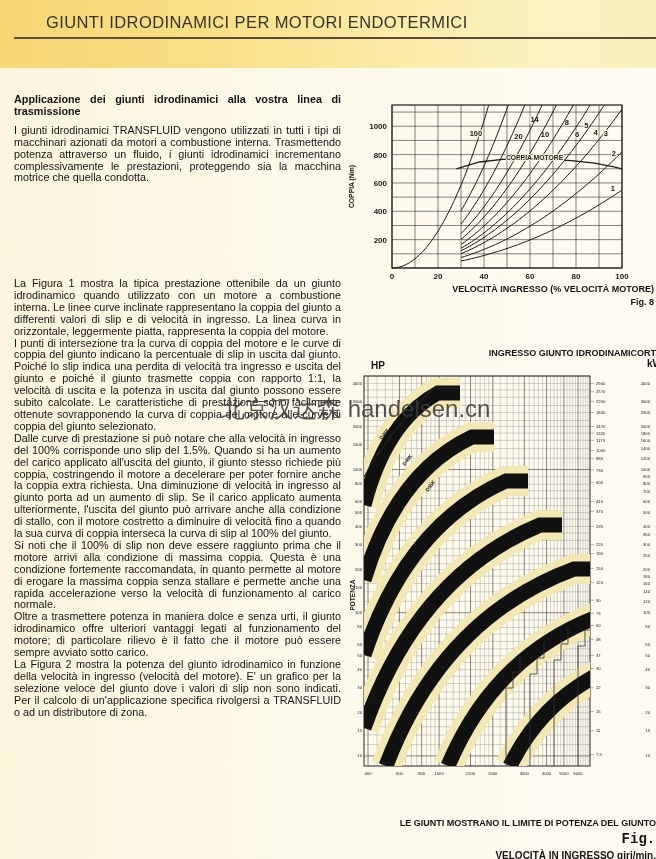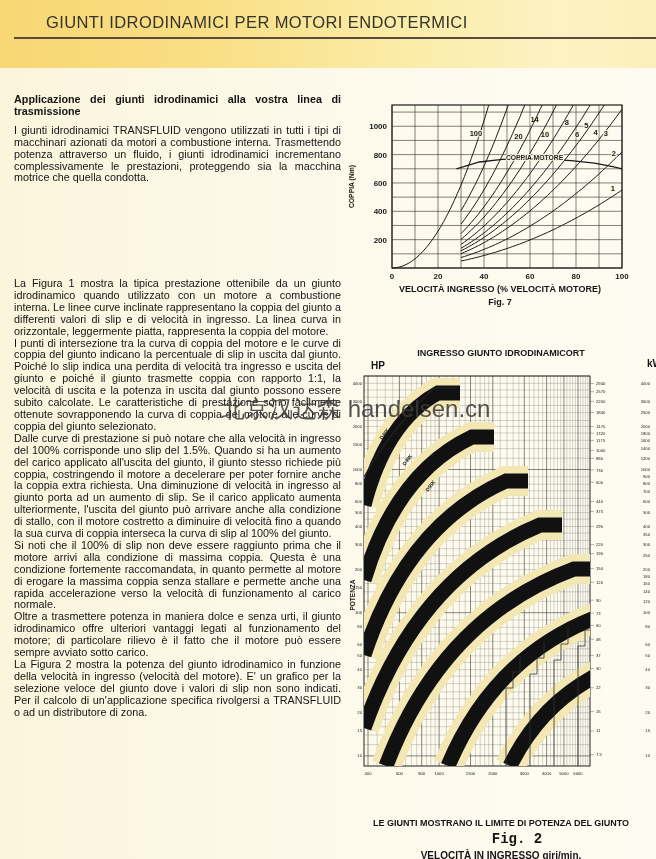--- a/index.html
+++ b/index.html
@@ -11,21 +11,21 @@
   .page-title{position:absolute;left:14px;top:13px;font-size:16.5px;letter-spacing:.4px;
         color:#33332c;font-weight:400;white-space:nowrap;margin-left:32px;}
   .title-underline{position:absolute;left:14px;top:37px;width:642px;height:1.5px;background:#5a4b3e;}
   .col{position:absolute;left:14px;width:327px;font-size:10.8px;line-height:11.9px;}
   .col p{margin:0;text-align:justify;}
   .col .hd{font-weight:700;font-size:10.8px;}
   .intro{margin-top:7px !important;}
   .watermark{position:absolute;left:221px;top:393px;font-size:24px;font-weight:400;
         color:#3c3c3c;opacity:.88;white-space:nowrap;z-index:30;letter-spacing:0;}
   .figwrap{position:absolute;}
-  .cap{position:absolute;text-align:center;font-weight:700;}
+  .cap{position:absolute;text-align:right;font-weight:700;}
   svg{display:block;}
   svg text{font-family:"Liberation Sans",sans-serif;fill:#1a1a1a;}
   .t1{font-size:8px;font-weight:600;}
   .t2{font-size:7.5px;font-weight:700;paint-order:stroke;stroke:#fbf5df;stroke-width:2px;}
   .t3{font-size:6.8px;font-weight:700;paint-order:stroke;stroke:#fbf5df;stroke-width:2px;}
   .t4{font-size:5px;font-weight:700;}
   .t5{font-size:4.2px;fill:#222;}
   .t6{font-size:6.5px;font-weight:700;}
 </style>
 </head>
@@ -109,21 +109,21 @@
         <polyline points="115.0,163.5 118.5,162.5 121.9,161.3 125.3,160.2 128.8,158.9 132.3,157.7 135.7,156.3 139.2,154.9 142.6,153.5 146.1,152.0 149.5,150.5 152.9,148.9 156.4,147.2 159.8,145.5 163.3,143.8 166.8,142.0 170.2,140.1 173.7,138.2 177.1,136.2 180.6,134.2 184.0,132.2 187.4,130.0 190.9,127.9 194.3,125.6 197.8,123.4 201.3,121.0 204.7,118.7 208.2,116.2 211.6,113.7 215.1,111.2 218.5,108.6 221.9,106.0 225.4,103.3 228.8,100.5 232.3,97.7 235.8,94.9 239.2,92.0 242.7,89.0 246.1,86.0 249.6,83.0 253.0,79.9 256.4,76.7 259.9,73.5 263.4,70.2 266.8,66.9 270.3,63.5 273.7,60.1 276.0,57.8" fill="none" stroke="#1c1c1c" stroke-width="1"></polyline>
         <text x="267.95" y="62.02608695652174" text-anchor="middle" class="t2">2</text>
         <polyline points="115.0,167.0 118.5,166.3 121.9,165.5 125.3,164.7 128.8,163.9 132.3,163.0 135.7,162.1 139.2,161.2 142.6,160.2 146.1,159.2 149.5,158.2 152.9,157.1 156.4,156.0 159.8,154.9 163.3,153.7 166.8,152.5 170.2,151.3 173.7,150.0 177.1,148.7 180.6,147.3 184.0,145.9 187.4,144.5 190.9,143.1 194.3,141.6 197.8,140.0 201.3,138.5 204.7,136.9 208.2,135.3 211.6,133.6 215.1,131.9 218.5,130.1 221.9,128.4 225.4,126.6 228.8,124.7 232.3,122.9 235.8,120.9 239.2,119.0 242.7,117.0 246.1,115.0 249.6,112.9 253.0,110.9 256.4,108.7 259.9,106.6 263.4,104.4 266.8,102.2 270.3,99.9 273.7,97.6 276.0,96.0" fill="none" stroke="#1c1c1c" stroke-width="1"></polyline>
         <text x="266.8" y="96.75217391304348" text-anchor="middle" class="t2">1</text>
         <polyline points="110.4,74.8 133.4,68.0 156.4,65.4 179.4,64.9 202.4,65.4 225.4,66.7 248.4,69.1 266.8,72.7 276.0,74.8" fill="none" stroke="#1c1c1c" stroke-width="1.3"></polyline>
         <text x="188.6" y="65.99478260869566" text-anchor="middle" class="t3">COPPIA MOTORE</text>
         <text transform="translate(8,92.5) rotate(-90)" text-anchor="middle" class="t3">COPPIA (Nm)</text>
       </svg>
   </div>
   <div class="cap" style="left:346px;top:284px;width:308px;font-size:9px;">VELOCITÀ INGRESSO (% VELOCITÀ MOTORE)</div>
-  <div class="cap" style="left:346px;top:297px;width:308px;font-size:9px;">Fig. 7</div>
+  <div class="cap" style="left:346px;top:297px;width:308px;font-size:9px;">Fig. 8</div>
 
   <div class="cap" style="left:346px;top:348px;width:310px;font-size:9px;">INGRESSO GIUNTO IDRODINAMICORT</div>
   <div class="cap" style="left:355px;top:360px;font-size:10px;padding-left:16px;">HP</div>
   <div class="cap" style="left:610px;top:358px;font-size:10px;padding-left:37px;">kW</div>
 
   <div class="figwrap" style="left:348px;top:372px;">
     <svg id="fig2-svg" width="306" height="414" viewBox="0 0 306 414">
         <line x1="20.0" y1="4" x2="20.0" y2="394" stroke="#55534c" stroke-width="0.7"></line>
         <line x1="29.1" y1="4" x2="29.1" y2="394" stroke="#55534c" stroke-width="0.25"></line>
         <line x1="37.3" y1="4" x2="37.3" y2="394" stroke="#55534c" stroke-width="0.25"></line>

